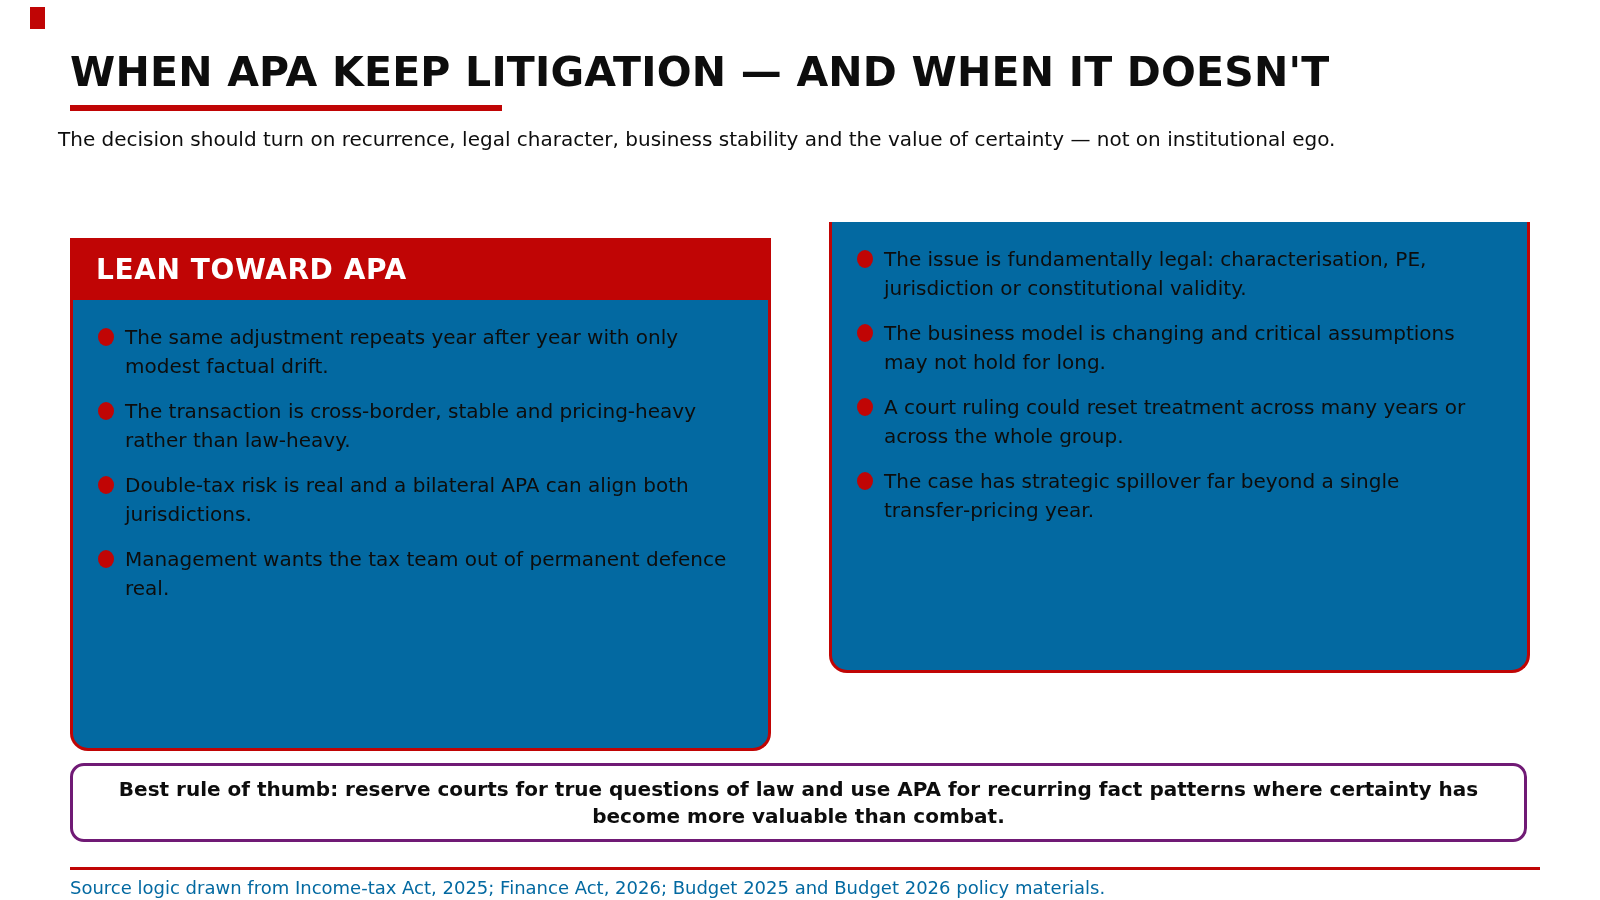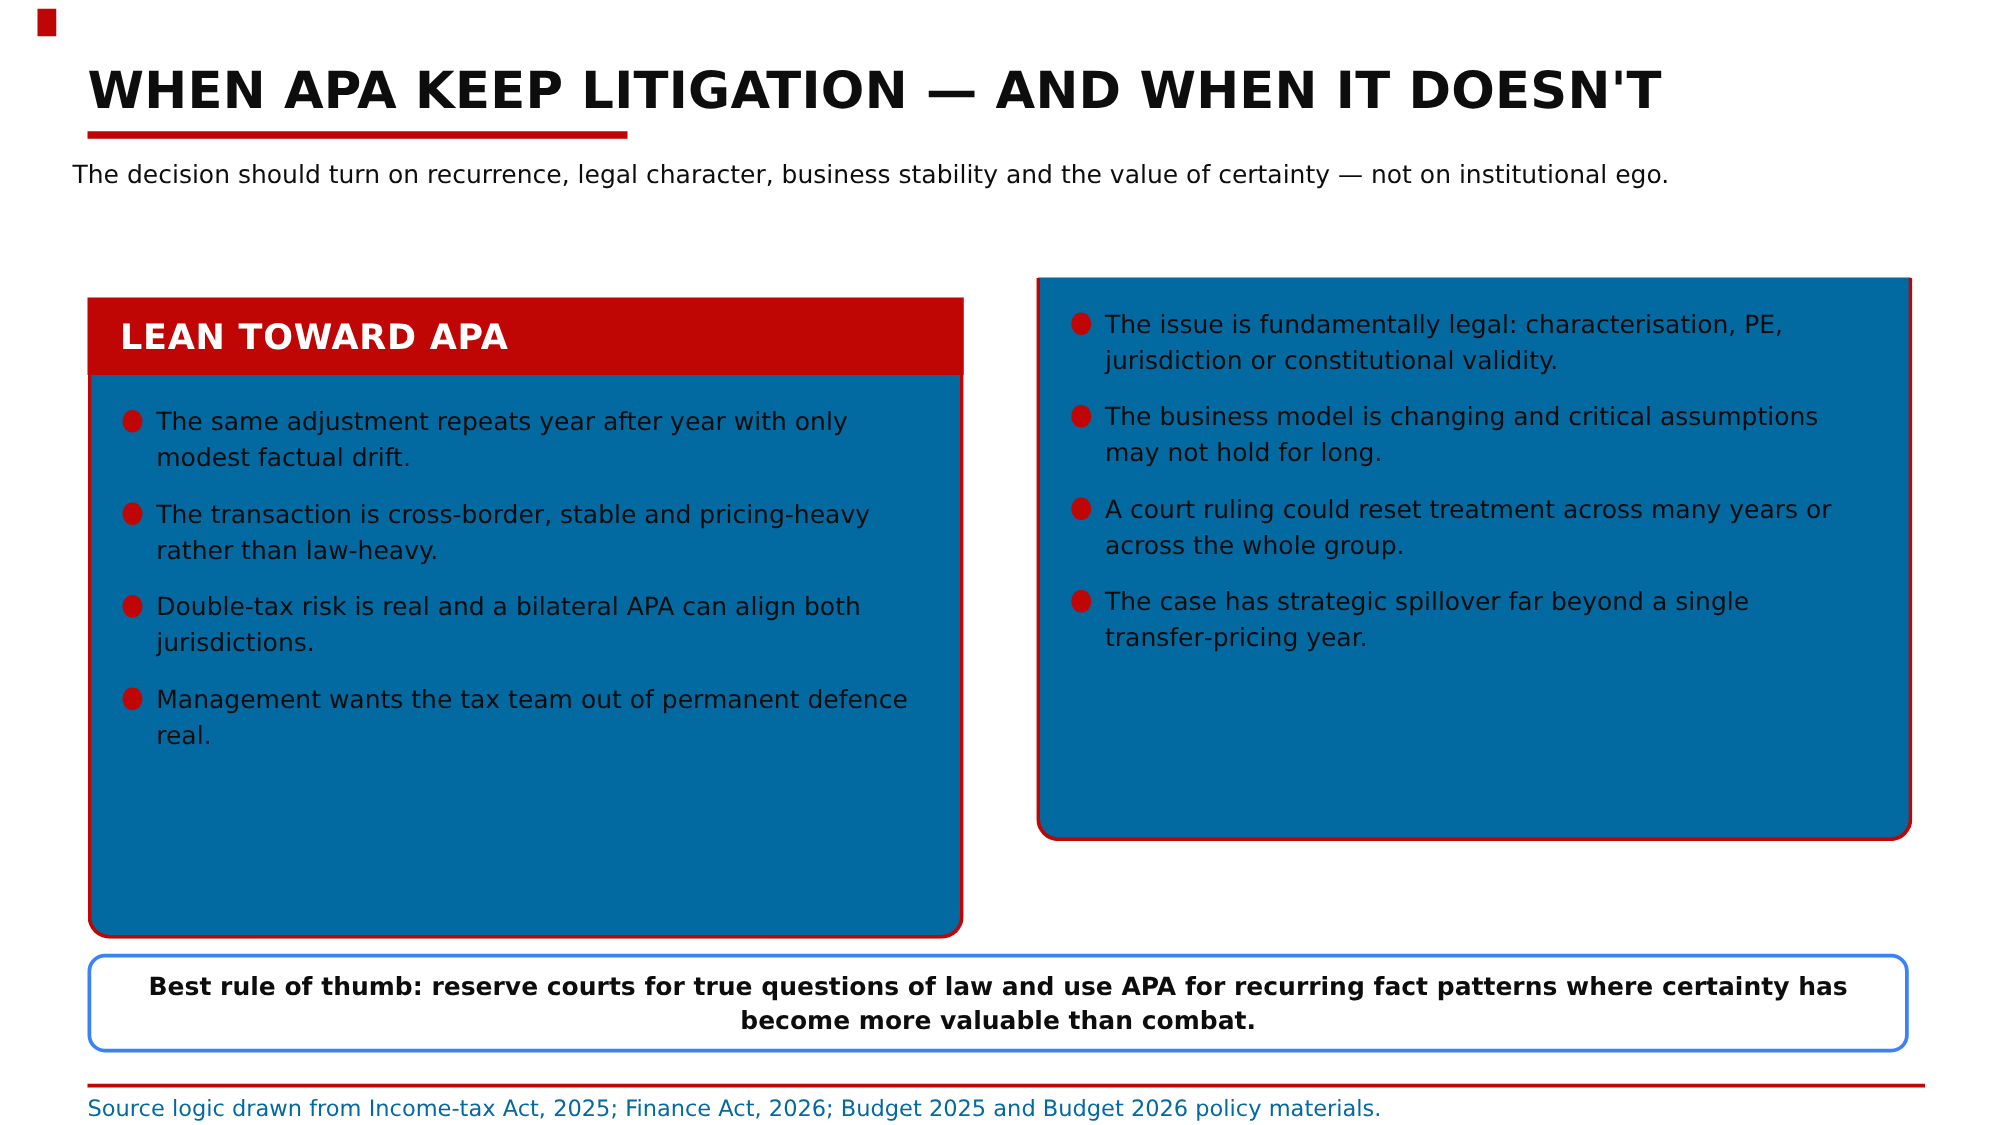--- a/index.html
+++ b/index.html
@@ -49,21 +49,21 @@
     margin-bottom: 16px;
     font-size: 20px; line-height: 29px; color: #0d0d0d;
   }
   .dot {
     flex: 0 0 16px; width: 16px; height: 18px; border-radius: 50%;
     background: #c00505; margin: 5px 11px 0 0;
   }
   .bullet-text { width: 610px; }
   .callout {
     position: absolute; left: 70px; top: 763px; width: 1457px; height: 79px;
-    border: 3px solid #3b82f6; border-radius: 14px;
+    border: 3px solid #701a75; border-radius: 14px;
     display: flex; align-items: center; justify-content: center;
     text-align: center; padding: 0 30px;
     font-size: 20px; font-weight: 700; line-height: 27px; color: #0d0d0d;
     background: #ffffff;
   }
   .footer-rule {
     position: absolute; left: 70px; top: 867px; width: 1470px; height: 3px;
     background: #c00505;
   }
   .source-note {

